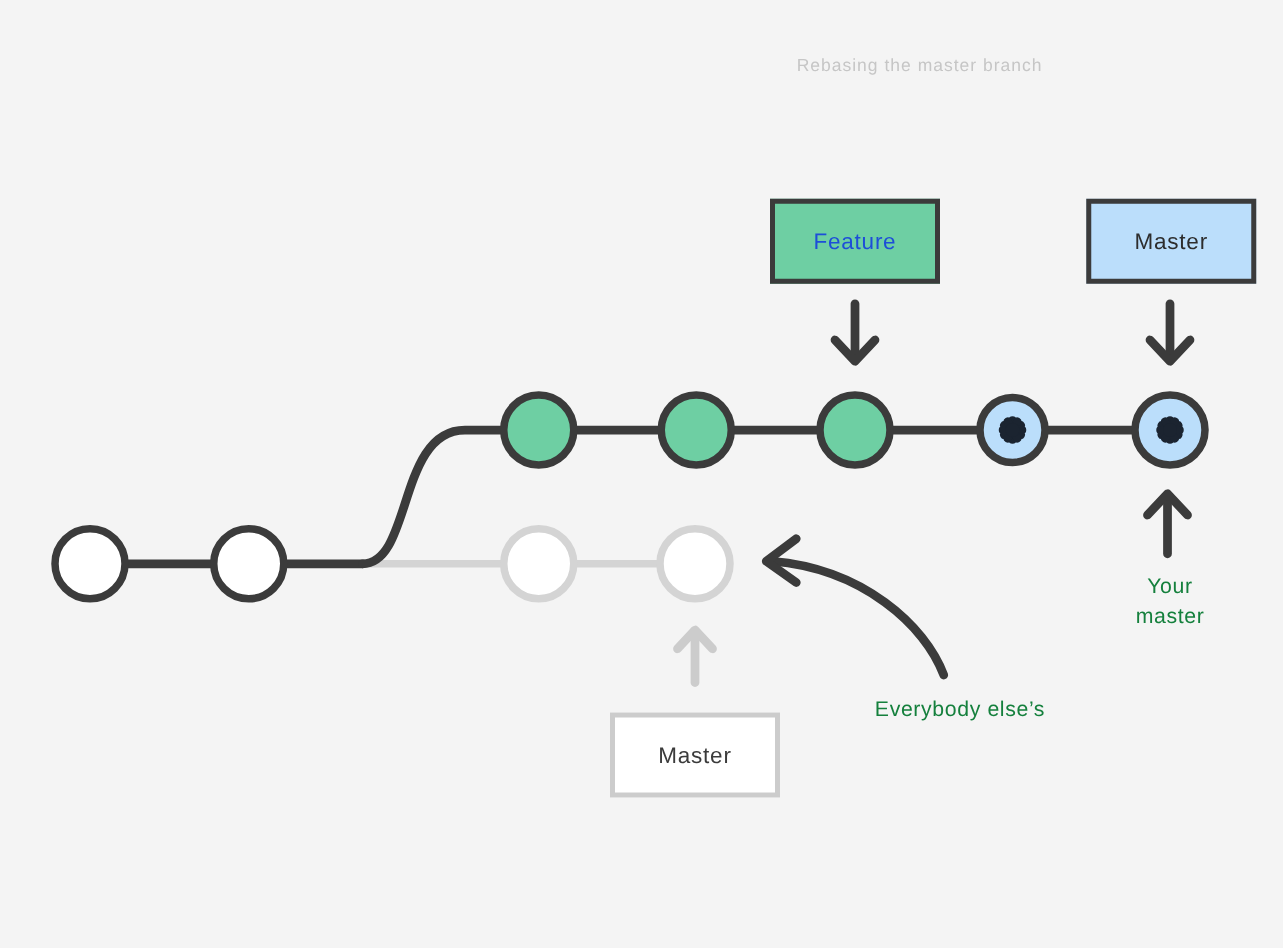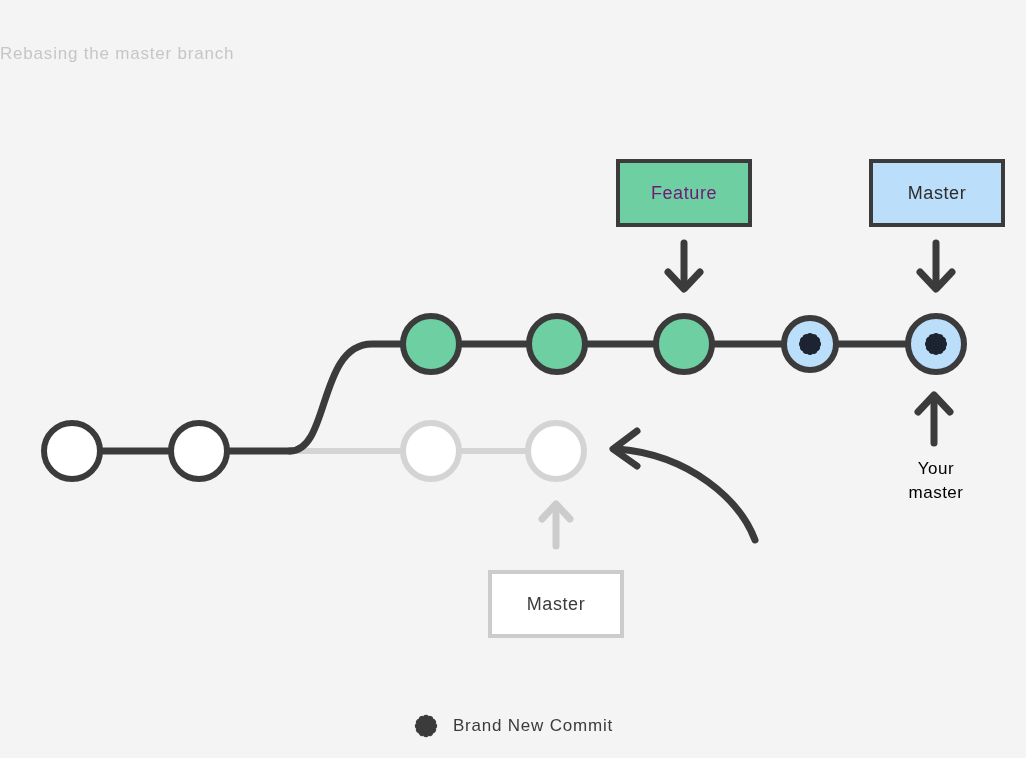--- a/index.html
+++ b/index.html
@@ -24,42 +24,42 @@
     top: 0;
     left: 0;
     width: 1026px;
     height: 758px;
   }
   .diagram-title {
     position: absolute;
     left: 0;
     top: 44px;
     width: 834px;
-    text-align: left;
-    font-size: 17px;
+    text-align: right;
+    font-size: 14px;
     letter-spacing: 0.8px;
     color: #c6c6c6;
   }
   .node-box {
     position: absolute;
     box-sizing: border-box;
     display: flex;
     align-items: center;
     justify-content: center;
     font-size: 18px;
     letter-spacing: 0.6px;
   }
   .box-feature {
     left: 616px;
     top: 159px;
     width: 136px;
     height: 68px;
     background: #6ecfa3;
     border: 4px solid #3b3b3b;
-    color: #701a75;
+    color: #1d4ed8;
   }
   .box-master-blue {
     left: 869px;
     top: 159px;
     width: 136px;
     height: 68px;
     background: #bbdefb;
     border: 4px solid #3b3b3b;
     color: #2d2d2d;
   }
@@ -71,21 +71,21 @@
     background: #ffffff;
     border: 4px solid #cccccc;
     color: #3b3b3b;
   }
   .anno {
     position: absolute;
     text-align: center;
     font-size: 17px;
     line-height: 24px;
     letter-spacing: 0.5px;
-    color: #000000;
+    color: #15803d;
   }
   .anno-your {
     left: 866px;
     top: 457px;
     width: 140px;
   }
   .anno-everybody {
     left: 648px;
     top: 556px;
     width: 240px;
@@ -214,30 +214,17 @@
   <div class="node-box box-master-faded">
     <span>Master</span>
   </div>
 
   <div class="anno anno-your">
     <div>Your</div>
     <div>master</div>
   </div>
 
   <div class="anno anno-everybody">
-  </div>
-
-  <div class="legend">
-    <svg width="26" height="26" viewBox="-14 -14 28 28">
-      <g fill="#3b3b3b">
-        <rect x="-3.2" y="-12" width="6.4" height="24" rx="3.2"></rect>
-        <rect x="-3.2" y="-12" width="6.4" height="24" rx="3.2" transform="rotate(30)"></rect>
-        <rect x="-3.2" y="-12" width="6.4" height="24" rx="3.2" transform="rotate(60)"></rect>
-        <rect x="-3.2" y="-12" width="6.4" height="24" rx="3.2" transform="rotate(90)"></rect>
-        <rect x="-3.2" y="-12" width="6.4" height="24" rx="3.2" transform="rotate(120)"></rect>
-        <rect x="-3.2" y="-12" width="6.4" height="24" rx="3.2" transform="rotate(150)"></rect>
-        <circle cx="0" cy="0" r="6.2"></circle>
-      </g>
-    </svg>
-    <span class="legend-label">Brand New Commit</span>
-  </div>
+    <div>Everybody else’s</div>
+  </div>
+
 
 </div>
 
 </body></html>

